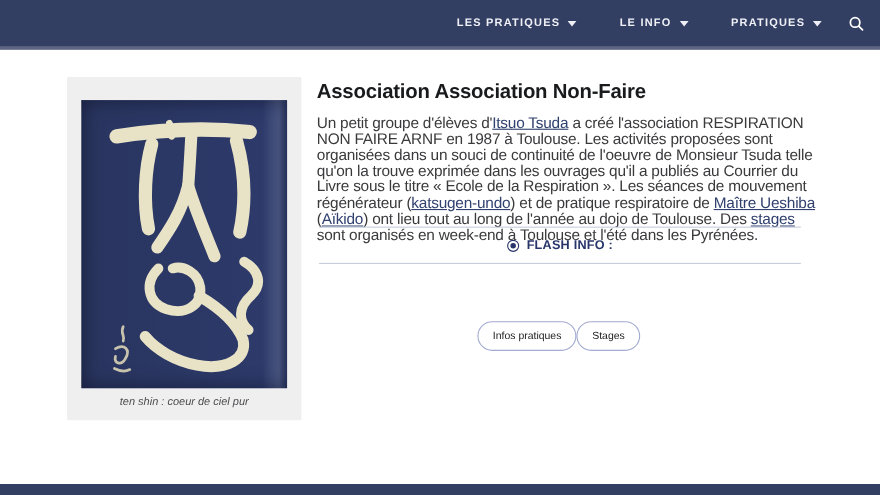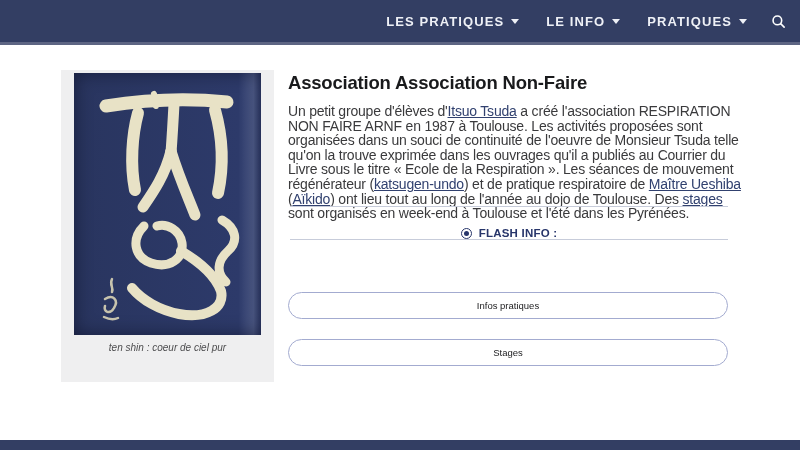--- a/index.html
+++ b/index.html
@@ -8,53 +8,53 @@
 
   
   .navbar{position:absolute;top:0;left:0;right:0;height:45px;background:#333e63;
           border-bottom:3px solid #5d6583;display:flex;align-items:center;
           padding:0 14px 0 10px;box-sizing:border-box;}
   .logo{display:flex;align-items:center;gap:8px;cursor:pointer;}
   .logo-text{display:flex;flex-direction:column;line-height:1.25;}
   .logo-l1{font-size:7.5px;letter-spacing:1.6px;color:#c9cee0;}
   .logo-l2{font-size:10.5px;letter-spacing:.8px;color:#eef0f6;font-weight:700;}
   .mainnav{margin-left:auto;display:flex;align-items:center;gap:27px;margin-right:24px;}
-  .nav-item{display:flex;align-items:center;gap:7px;color:#eef0f6;font-size:13px;
-            font-weight:700;letter-spacing:1.1px;cursor:pointer;white-space:nowrap;}
+  .nav-item{display:flex;align-items:center;gap:7px;color:#eef0f6;font-size:10px;
+            font-weight:700;letter-spacing:1.1px;cursor:pointer;white-space:nowrap;margin-left:12px;}
   .chev{width:0;height:0;border-left:4.5px solid transparent;border-right:4.5px solid transparent;
         border-top:5px solid #eef0f6;display:inline-block;}
   .search{display:flex;align-items:center;cursor:pointer;}
 
   
   .figure{position:absolute;left:61px;top:70px;width:213px;height:312px;background:#efeff0;
-          margin:0;box-sizing:border-box;padding-top:3px;text-align:center;}
+          margin:0;box-sizing:border-box;padding-top:21px;text-align:center;}
   .photo{width:187px;height:262px;margin:0 auto;background:
          linear-gradient(90deg,#29355f 0%,#2d3a6a 88%,#4d5a87 96%,#303d6d 100%);
          box-shadow:inset 0 0 18px rgba(0,0,15,.45);}
   .photo svg{display:block;}
   .caption{margin-top:7px;font-size:10px;font-style:italic;color:#4c4c4e;}
 
   
   .col{position:absolute;left:288px;top:0;width:458px;height:450px;}
   .page-title{position:absolute;top:72px;left:0;margin:0;font-size:18.5px;font-weight:700;
               color:#191a1c;letter-spacing:-.2px;}
   .intro{position:absolute;top:104px;left:0;width:458px;margin:0;font-size:14px;
          line-height:14.6px;letter-spacing:-.2px;color:#3a3a3c;}
   .plink{color:#31416f;text-decoration:underline;cursor:pointer;}
 
   .flash{position:absolute;top:206px;left:2px;width:438px;height:34px;box-sizing:border-box;
          border-top:1px solid #c7ccda;border-bottom:1px solid #c7ccda;
-         display:flex;align-items:flex-end;justify-content:center;gap:7px;font-size:11.5px;}
+         display:flex;align-items:center;justify-content:center;gap:7px;font-size:11.5px;}
   .bullet{position:relative;width:11px;height:11px;border:1.5px solid #27356a;
           border-radius:50%;box-sizing:border-box;flex:0 0 auto;}
   .bullet i{position:absolute;left:2px;top:2px;right:2px;bottom:2px;background:#27356a;border-radius:50%;}
   .flash-label{color:#27356a;font-weight:700;letter-spacing:.2px;}
   .flash-text{color:#3b3b3d;margin-left:4px;}
 
-  .btnrow{position:absolute;top:292px;left:0;right:18px;display:flex;justify-content:center;gap:20px;flex-direction:column;}
+  .btnrow{position:absolute;top:292px;left:0;right:18px;display:flex;justify-content:center;}
   .pill{height:27px;padding:0 13px;background:#fff;border:1px solid #a3abd0;border-radius:14px;
         font-family:"Liberation Sans",sans-serif;font-size:9.5px;color:#1b1b1d;cursor:pointer;}
 
   
   .footbar{position:absolute;left:0;right:0;bottom:0;height:10px;background:#333e63;}
 </style>
 </head>
 <body>
 
 <div class="stage">

